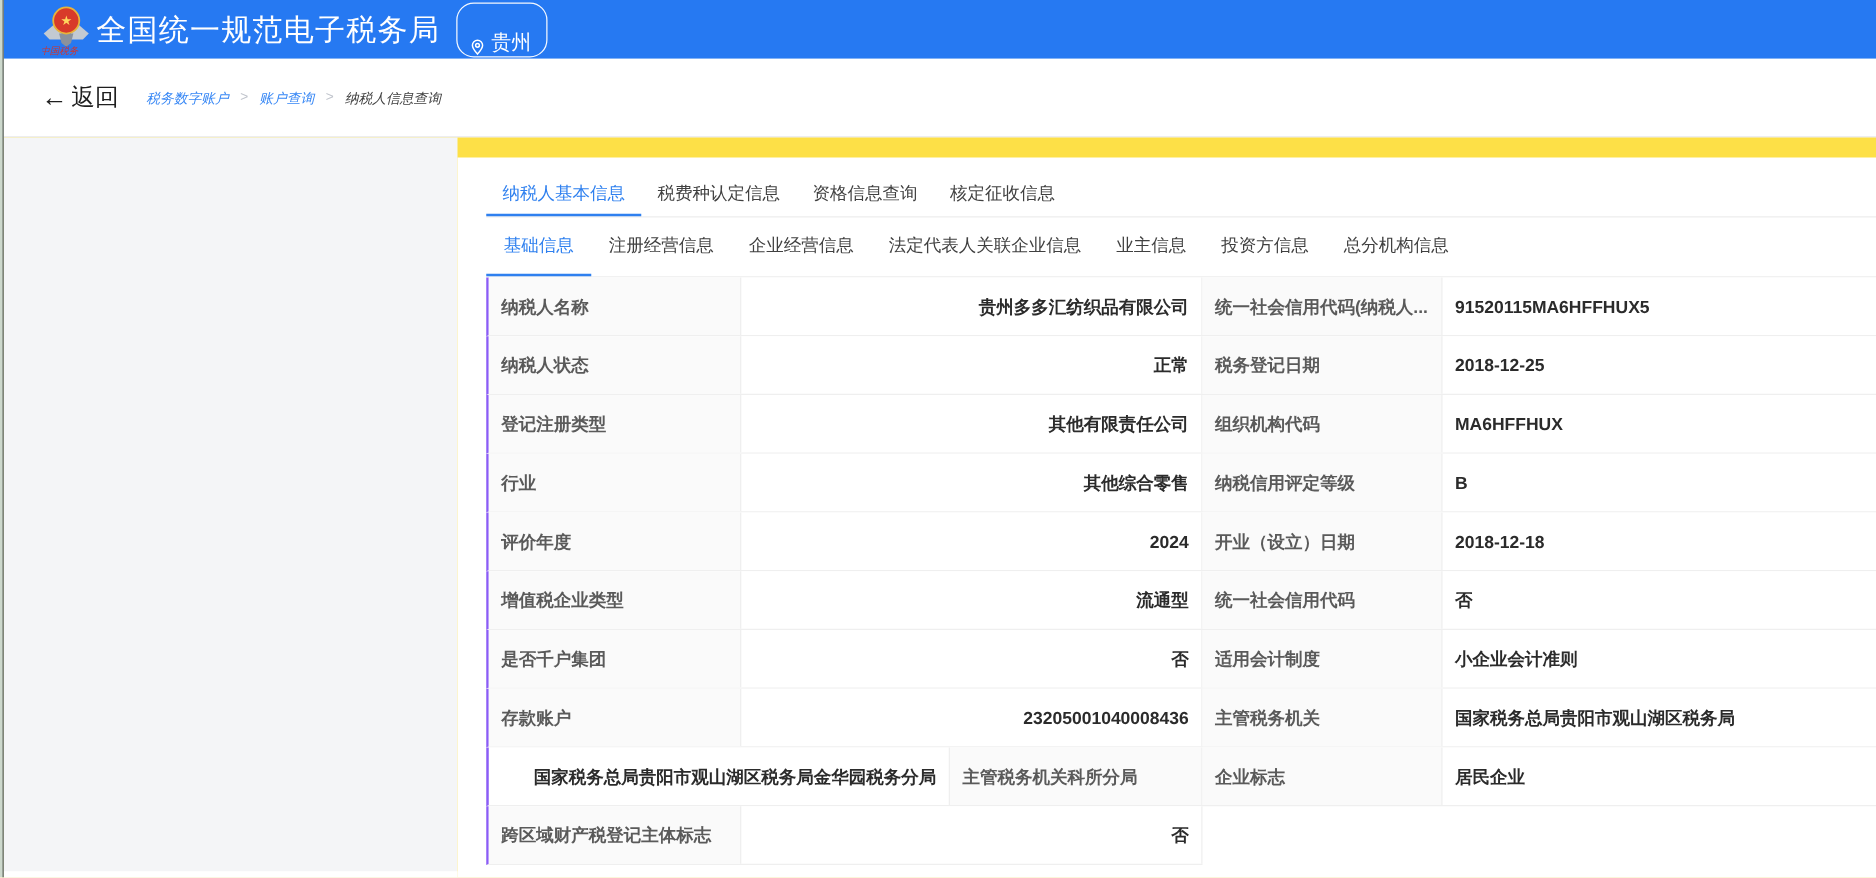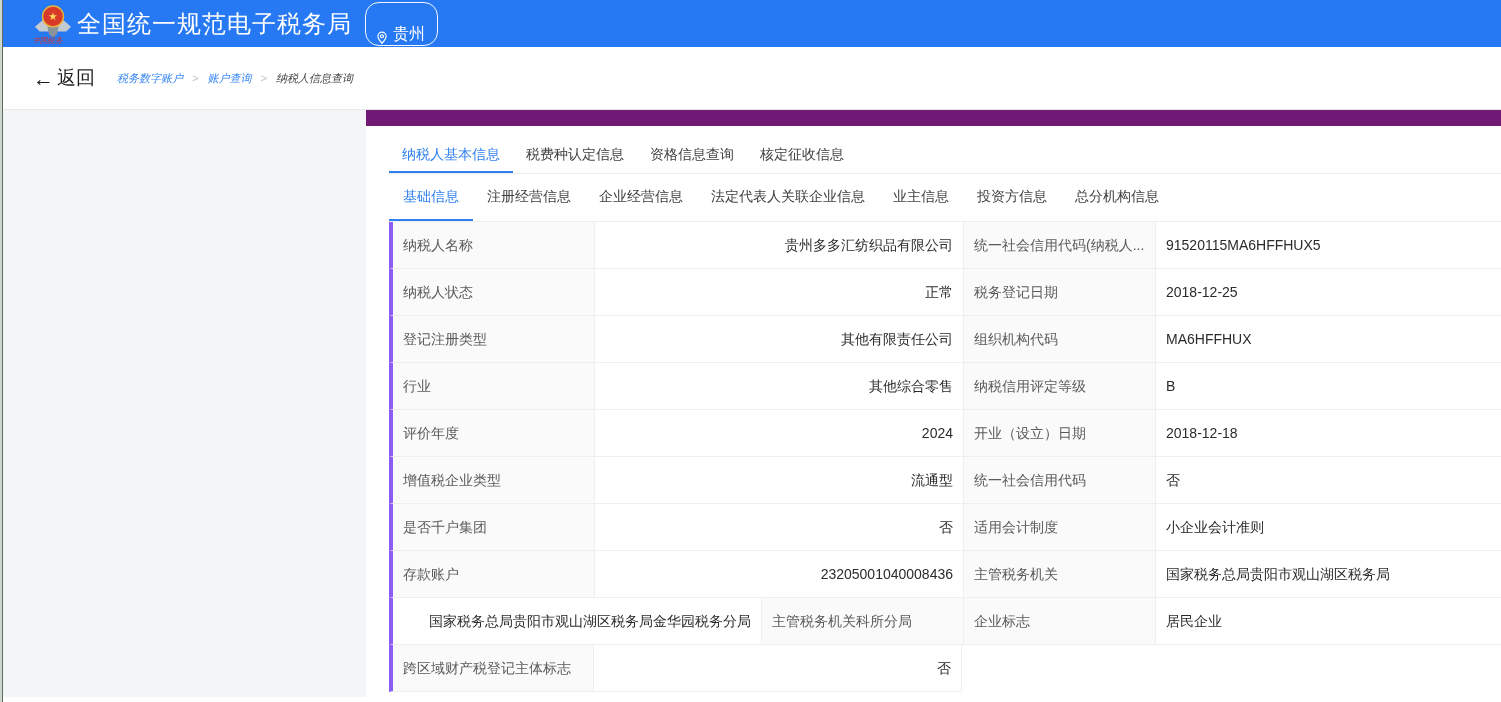--- a/index.html
+++ b/index.html
@@ -29,36 +29,36 @@
               border-bottom:1px solid #e7e8ea; display:flex; align-items:center; padding-left:33px; }
   .back-btn { display:flex; align-items:center; background:none; border:none; padding:0;
               font-size:19px; color:#1f1f1f; cursor:pointer; font-family:inherit; }
   .back-arrow { font-size:21px; margin-right:3px; line-height:1; }
   .breadcrumb { margin-left:22px; font-size:11px; display:flex; align-items:center;font-style:italic; }
   .crumb-link { color:#3787f5; text-decoration:none; cursor:pointer; }
   .crumb-sep { color:#c0c4cc; margin:0 9px; }
   .crumb-current { color:#404040; }
 
   
-  .content { position:absolute; top:110px; left:0; width:100%; height:592px; background:#701a75;padding-left:45px; }
+  .content { position:absolute; top:110px; left:0; width:100%; height:592px; background:#fde047;padding-left:45px; }
   .left-panel { position:absolute; left:3px; top:0; width:363px; height:592px; background:#f4f5f7; }
   .card { position:absolute; left:366px; top:16px; width:1135px; height:576px;
           background:#fff; padding:12px 0 0 23px; }
 
   .tabbar { display:flex; width:1112px; border-bottom:1px solid #ededed; }
   .mtab { font-size:14px; color:#404040; padding:0 13px; line-height:33px;
           border-bottom:2px solid transparent; cursor:pointer; white-space:nowrap; }
   .mtab.active { color:#2f80ef; border-bottom-color:#2f80ef; }
   .stab { font-size:14px; color:#404040; padding:0 14px; line-height:45px;
           border-bottom:2px solid transparent; cursor:pointer; white-space:nowrap; }
   .stab.active { color:#2f80ef; border-bottom-color:#2f80ef; }
 
   
   .itable { width:1112px; }
-  .irow { display:flex; height:47px; border-bottom:1px solid #efefef; border-left:4px solid #8b5cf6; background:#fff; }
+  .irow { display:flex; height:47px; border-bottom:1px solid #efefef; border-left:2px solid #8b5cf6; background:#fff;font-weight:bold; }
   .irow.half { width:573px; }
   .cell { line-height:46px; font-size:14px; padding:0 10px; white-space:nowrap; overflow:hidden; }
   .lab { background:#fafafa; color:#5a5a5a; border-right:1px solid #efefef; }
   .val { color:#2b2b2b; border-right:1px solid #efefef; }
   .l1 { width:202px; }
   .v1 { width:369px;text-align:right; }
   .l2 { width:192px; }
   .v2 { flex:1; border-right:none; }
 </style>
 </head>

